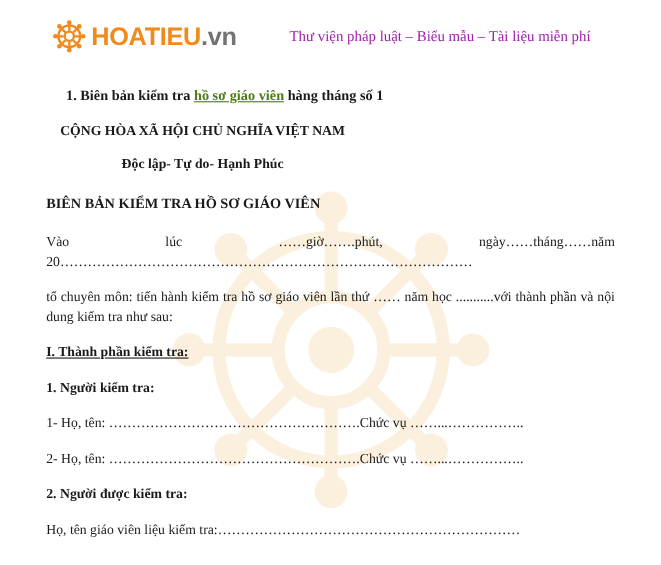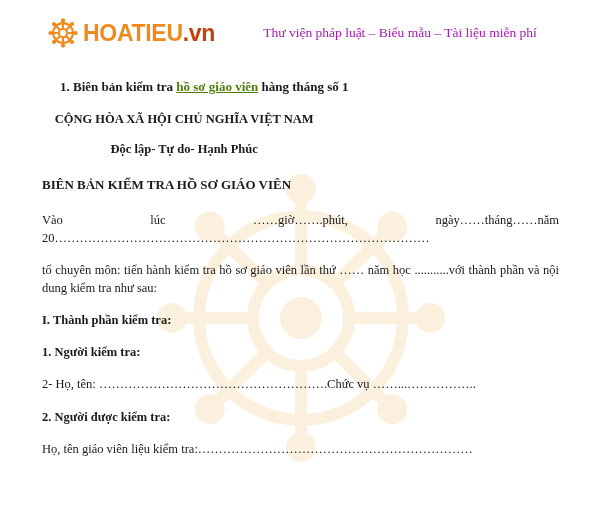--- a/index.html
+++ b/index.html
@@ -51,21 +51,21 @@
   }
   .logo-text {
     font-family: "Liberation Sans", sans-serif;
     font-weight: bold;
     font-size: 23px;
     letter-spacing: -0.3px;
     color: #f08a1d;
     line-height: 1;
   }
   .logo-text .vn {
-    color: #c2410c;
+    color: #737373;
   }
   .header-tagline {
     flex: 1 1 auto;
     text-align: center;
     font-family: "Liberation Serif", serif;
     font-size: 13.5px;
     color: #a21caf;
     padding-left: 6px;
     padding-right: 8px;
   }
@@ -146,20 +146,21 @@
     display: flex;
     justify-content: space-between;
     margin-bottom: 0;
   }
   .spread span {
     white-space: nowrap;
   }
   .heading {
     font-weight: bold;
     margin: 0 0 14px 0;
+    text-decoration: underline;
   }
   .sub-heading {
     font-weight: bold;
     margin: 0 0 14px 0;
   }
   .item {
     margin: 0 0 14px 0;
   }
 </style>
 </head>
@@ -246,19 +247,20 @@
     <span>ngày……tháng……năm</span>
   </div>
   <div class="para">20………………………………………………………………………………</div>
 
   <div class="para">tổ chuyên môn: tiến hành kiểm tra hồ sơ giáo viên lần thứ …… năm học ...........với thành phần và nội dung kiểm tra như sau:</div>
 
   <div class="heading">I. Thành phần kiểm tra:</div>
 
   <div class="sub-heading">1. Người kiểm tra:</div>
 
+  <div class="item">1- Họ, tên: ……………………………………………….Chức vụ ……...……………..</div>
   <div class="item">2- Họ, tên: ……………………………………………….Chức vụ ……...……………..</div>
 
   <div class="sub-heading">2. Người được kiểm tra:</div>
 
   <div class="item">Họ, tên giáo viên liệu kiểm tra:…………………………………………………………</div>
 
 </div>
 
 </body></html>

